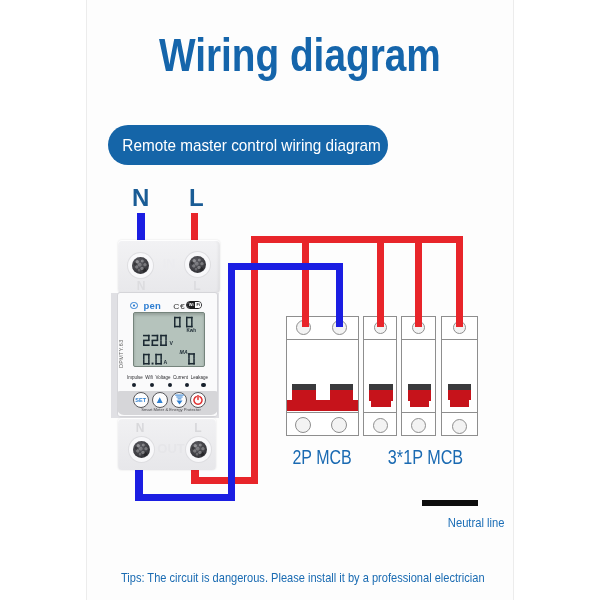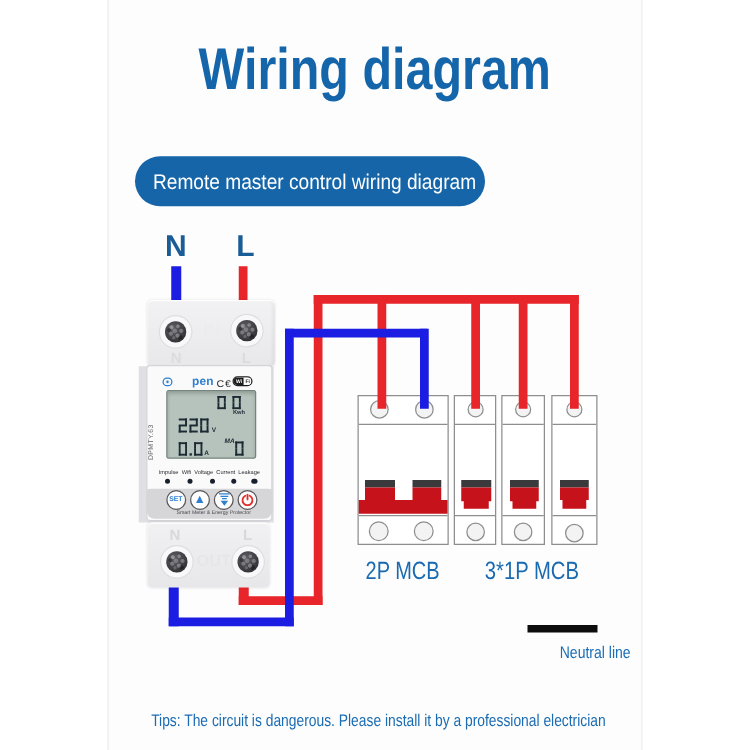--- a/index.html
+++ b/index.html
@@ -59,21 +59,21 @@
 
   <div class="abs screwp" style="left:131.5px;top:256.7px;"></div>
   <div class="abs screwp" style="left:189.2px;top:255.5px;"></div>
 
   <div class="abs" style="left:111px;top:293px;width:108px;height:125px;background:#e0e0e4;"></div>
 
   <div class="abs" style="left:116.5px;top:292px;width:101.5px;height:125px;background:#fafafb;border:1px solid #d5d5d9;border-radius:3px;box-sizing:border-box;"></div>
 
   <div class="abs" style="left:130.2px;top:302.2px;height:7.2px;display:flex;align-items:center;">
     <span style="display:inline-block;width:7.4px;height:7.4px;border:1.7px solid #2e7ed2;border-radius:50%;box-sizing:border-box;background:radial-gradient(circle,#2e7ed2 0 1px,transparent 1.2px);"></span>
-    <span style="font-size:9.5px;font-weight:bold;color:#2e7ed2;line-height:7px;margin-left:16px;letter-spacing:0.2px;">pen</span>
+    <span style="font-size:9.5px;font-weight:bold;color:#2e7ed2;line-height:7px;margin-left:6px;letter-spacing:0.2px;">pen</span>
   </div>
 
   <div class="abs" style="left:173.2px;top:301.6px;font-size:8.5px;color:#333;letter-spacing:0.6px;transform:scaleY(0.92);transform-origin:top;">C€</div>
 
   <div class="abs" style="left:186.2px;top:301.3px;width:16px;height:8px;border:1px solid #1d1d1f;border-radius:4px;box-sizing:border-box;overflow:hidden;display:flex;">
     <span style="width:58%;background:#1d1d1f;color:#fff;font-size:4px;font-weight:bold;text-align:center;line-height:6.2px;">Wi</span>
     <span style="width:42%;background:#fff;color:#1d1d1f;font-size:4px;font-weight:bold;text-align:center;line-height:6.2px;">Fi</span>
   </div>
 
   <div class="abs" style="left:132.6px;top:311.8px;width:70.5px;height:53.3px;background:#b5c3bc;border:1.6px solid #75847c;border-radius:2px;box-sizing:content-box;box-shadow:inset 0 2px 3px rgba(0,0,0,0.18);">

